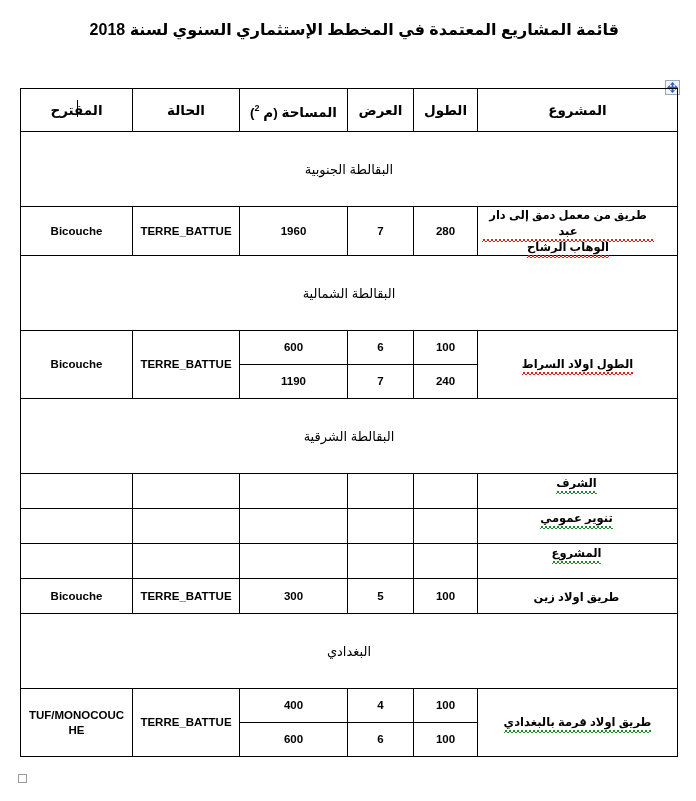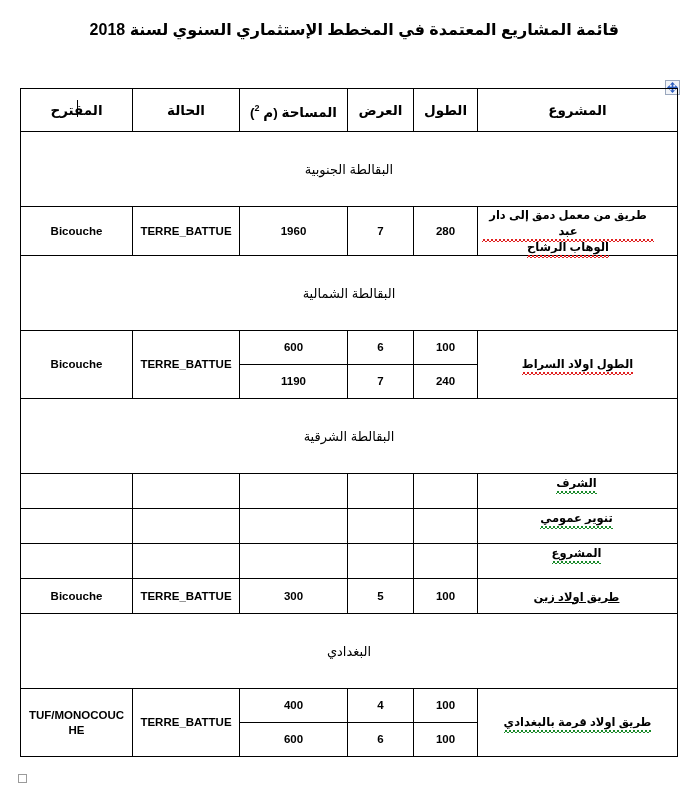--- a/index.html
+++ b/index.html
@@ -268,21 +268,21 @@
         <td class="name-cell">
           <span class="sq-green"><span>المشروع</span></span>
         </td>
         <td class="num-cell"></td>
         <td class="num-cell"></td>
         <td class="num-cell"></td>
         <td class="lat-cell"></td>
         <td class="lat-cell"></td>
       </tr>
       <tr class="short-row">
-        <td class="name-cell" style="vertical-align:middle;text-decoration:underline;">
+        <td class="name-cell" style="vertical-align:middle;">
           <span>طريق اولاد زين</span>
         </td>
         <td class="num-cell">100</td>
         <td class="num-cell">5</td>
         <td class="num-cell">300</td>
         <td class="lat-cell">TERRE_BATTUE</td>
         <td class="lat-cell">Bicouche</td>
       </tr>
 
       <tr class="section-row">

